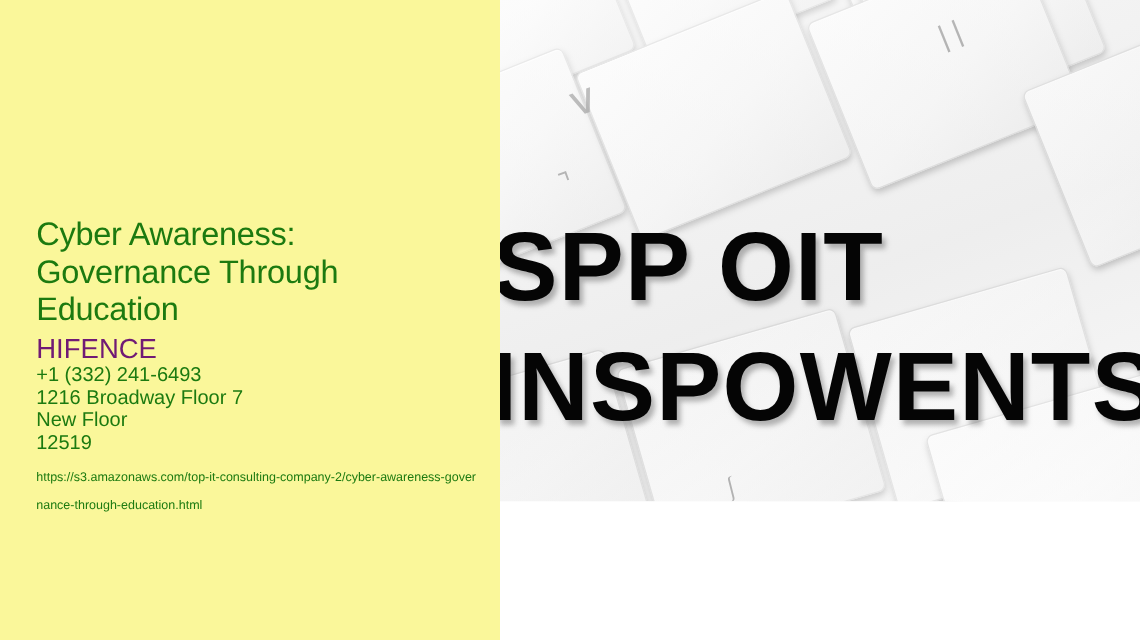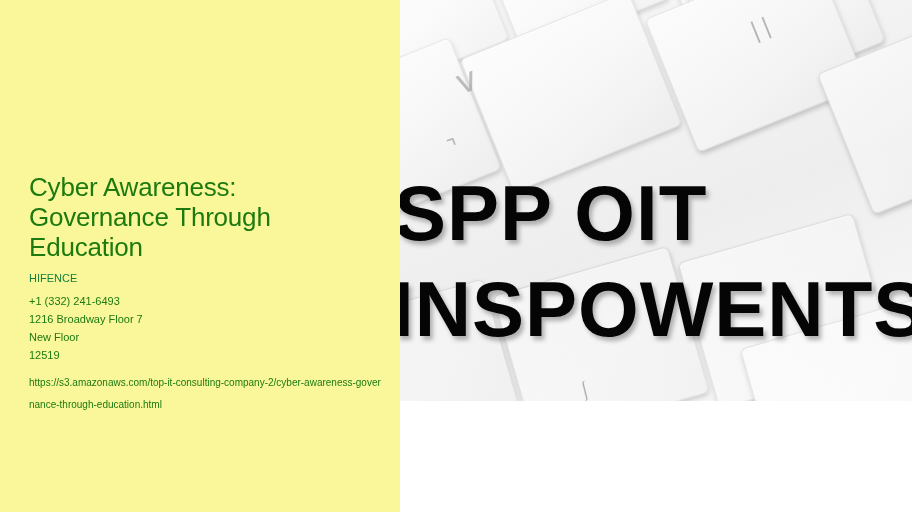--- a/index.html
+++ b/index.html
@@ -26,29 +26,29 @@
   .title{
     color:#1c7a10;
     font-size:26px;
     line-height:30px;
     font-weight:400;
     letter-spacing:-0.2px;
     margin:0 0 6px 0;
     white-space:pre-line;
   }
   .company{
-    color:#15803d;
-    font-size:11px;
+    color:#701a75;
+    font-size:22px;
     line-height:21px;
     font-weight:400;
     margin:0 0 3px 0;
   }
   .contact-line{
     color:#1c7a10;
-    font-size:11px;
+    font-size:16px;
     line-height:18px;
     font-weight:400;
     margin:0;
   }
   .url{
     color:#1c7a10;
     font-size:10px;
     line-height:22px;
     font-weight:400;
     margin:8px 0 4px 0;

